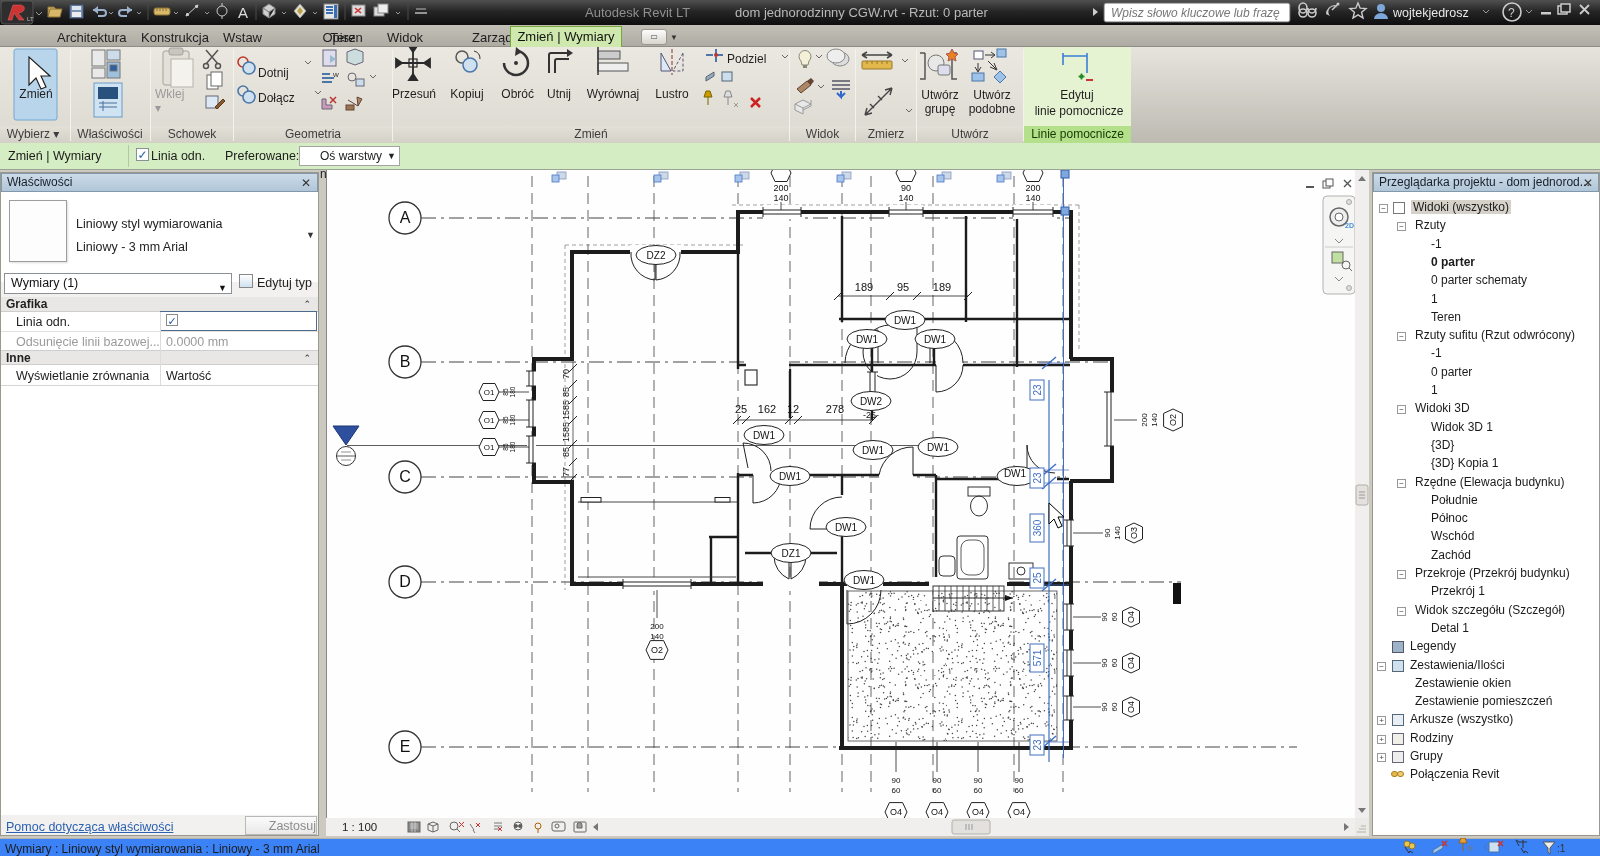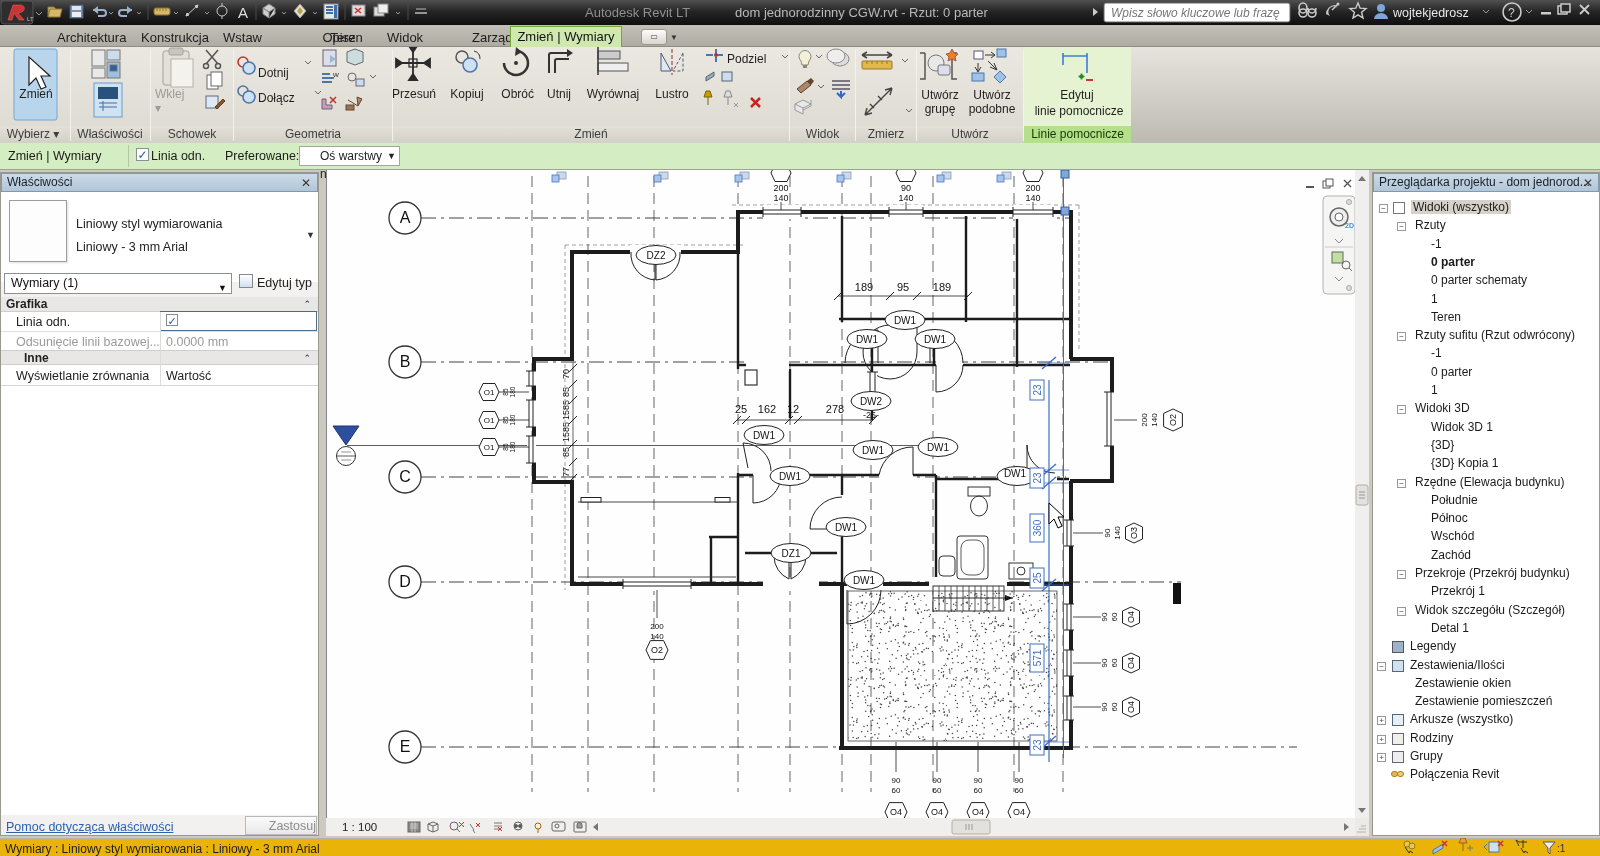--- a/index.html
+++ b/index.html
@@ -32,21 +32,21 @@
 #props{left:0px;top:172px;width:319px;height:664px;background:#f2f1ef;border:1px solid #9a978f;}
 #browser{left:1372px;top:172px;width:228px;height:664px;background:#fff;border:1px solid #9a978f;}
 .trow{position:absolute;font-size:12px;color:#1b1b1b;white-space:nowrap;}
 .texp{position:absolute;width:9px;height:9px;border:1px solid #999;background:#fff;font-size:8px;line-height:7px;text-align:center;color:#444;}
 .ticon{position:absolute;width:12px;height:12px;}
 
 #canvas{left:326px;top:170px;width:1029px;height:650px;background:#fefefe;border-left:1px solid #888;}
 #vscroll{left:1355px;top:170px;width:14px;height:650px;background:#f0efed;border:1px solid #cfccc4;}
 #hrow{left:326px;top:820px;width:1043px;height:16px;background:#f0efed;border-top:1px solid #cfccc4;}
 
-#status{left:0;top:838px;width:1600px;height:19px;background:#eab308;border-top:1px solid #b5b2aa;font-size:12px;color:#1d1d1d;}
+#status{left:0;top:838px;width:1600px;height:19px;background:#3b82f6;border-top:1px solid #b5b2aa;font-size:12px;color:#1d1d1d;}
 </style></head>
 <body>
 <div id="app">
 
 <div class="abs" id="titlebar">
   <svg class="abs" style="left:0;top:0" width="1600" height="25" font-family="Liberation Sans, sans-serif">
         <rect x="1" y="1" width="32" height="23" rx="3" fill="#2e2e2e" stroke="#555"></rect>
         <path d="M8,20 L13,5 H20 C24,5 25,8 24,10 C23,12 20,13 18,13 L24,20 H19 L14,13 L12,20 Z" fill="#c33" stroke="#e66" stroke-width="0.5"></path>
         <text x="27" y="21" font-size="6" fill="#bbb">LT</text>
         <path d="M36,12 l3,3 3,-3" fill="none" stroke="#999"></path>
@@ -977,21 +977,21 @@
   <div style="position:absolute;left:238px;top:101px;width:14px;height:14px;border:1px solid #888;background:linear-gradient(#fff,#cfe0ef);"></div>
   <div style="position:absolute;left:256px;top:103px;font-size:12.5px;color:#222;">Edytuj typ</div>
   <div style="position:absolute;left:0px;top:124px;width:317px;height:15px;background:#e8e7e5;border-bottom:1px solid #cfcecc;font-size:12px;font-weight:bold;color:#222;padding-left:5px;">Grafika<span style="position:absolute;right:7px;top:2px;font-weight:normal;font-size:9px;">⌃</span></div>
   <div style="position:absolute;left:0px;top:139px;width:317px;height:19px;background:#fff;"></div>
   <div style="position:absolute;left:15px;top:142px;font-size:12.5px;color:#222;">Linia odn.</div>
   <div style="position:absolute;left:159px;top:138px;width:157px;height:20px;background:#fff;border:1px solid #4d6b8a;"></div>
   <div style="position:absolute;left:165px;top:141px;width:12px;height:12px;background:#fff;border:1px solid #8a8a8a;font-size:11px;line-height:12px;color:#2255aa;text-align:center;">✓</div>
   <div style="position:absolute;left:0px;top:158px;width:317px;height:19px;background:#fff;border-top:1px solid #e2e1df;"></div>
   <div style="position:absolute;left:15px;top:162px;font-size:12.5px;color:#9a9a9a;">Odsunięcie linii bazowej...</div>
   <div style="position:absolute;left:165px;top:162px;font-size:12.5px;color:#9a9a9a;">0.0000 mm</div>
-  <div style="position:absolute;left:0px;top:177px;width:317px;height:15px;background:#e8e7e5;border-top:1px solid #cfcecc;border-bottom:1px solid #cfcecc;font-size:12px;font-weight:bold;color:#222;padding-left:23px;">Inne<span style="position:absolute;right:7px;top:2px;font-weight:normal;font-size:9px;">⌃</span></div>
+  <div style="position:absolute;left:0px;top:177px;width:317px;height:15px;background:#e8e7e5;border-top:1px solid #cfcecc;border-bottom:1px solid #cfcecc;font-size:12px;font-weight:bold;color:#222;padding-left:5px;">Inne<span style="position:absolute;right:7px;top:2px;font-weight:normal;font-size:9px;">⌃</span></div>
   <div style="position:absolute;left:0px;top:192px;width:317px;height:20px;background:#fff;"></div>
   <div style="position:absolute;left:15px;top:196px;font-size:12.5px;color:#222;">Wyświetlanie zrównania</div>
   <div style="position:absolute;left:165px;top:196px;font-size:12.5px;color:#222;">Wartość</div>
   <div style="position:absolute;left:159px;top:139px;width:1px;height:73px;background:#dddcda;"></div>
   <div style="position:absolute;left:0px;top:212px;width:317px;height:430px;background:#fff;border-top:1px solid #d5d4d2;"></div>
   <div style="position:absolute;left:5px;top:647px;font-size:12.5px;color:#2c61b0;text-decoration:underline;">Pomoc dotycząca właściwości</div>
   <div style="position:absolute;left:244px;top:643px;width:72px;height:19px;background:linear-gradient(#fbfbfb,#e8e8e8);border:1px solid #b8b8b8;font-size:12.5px;color:#8d8d8d;text-align:right;line-height:18px;">Zastosuj</div>
 </div>
 
 <div class="abs" id="browser">

